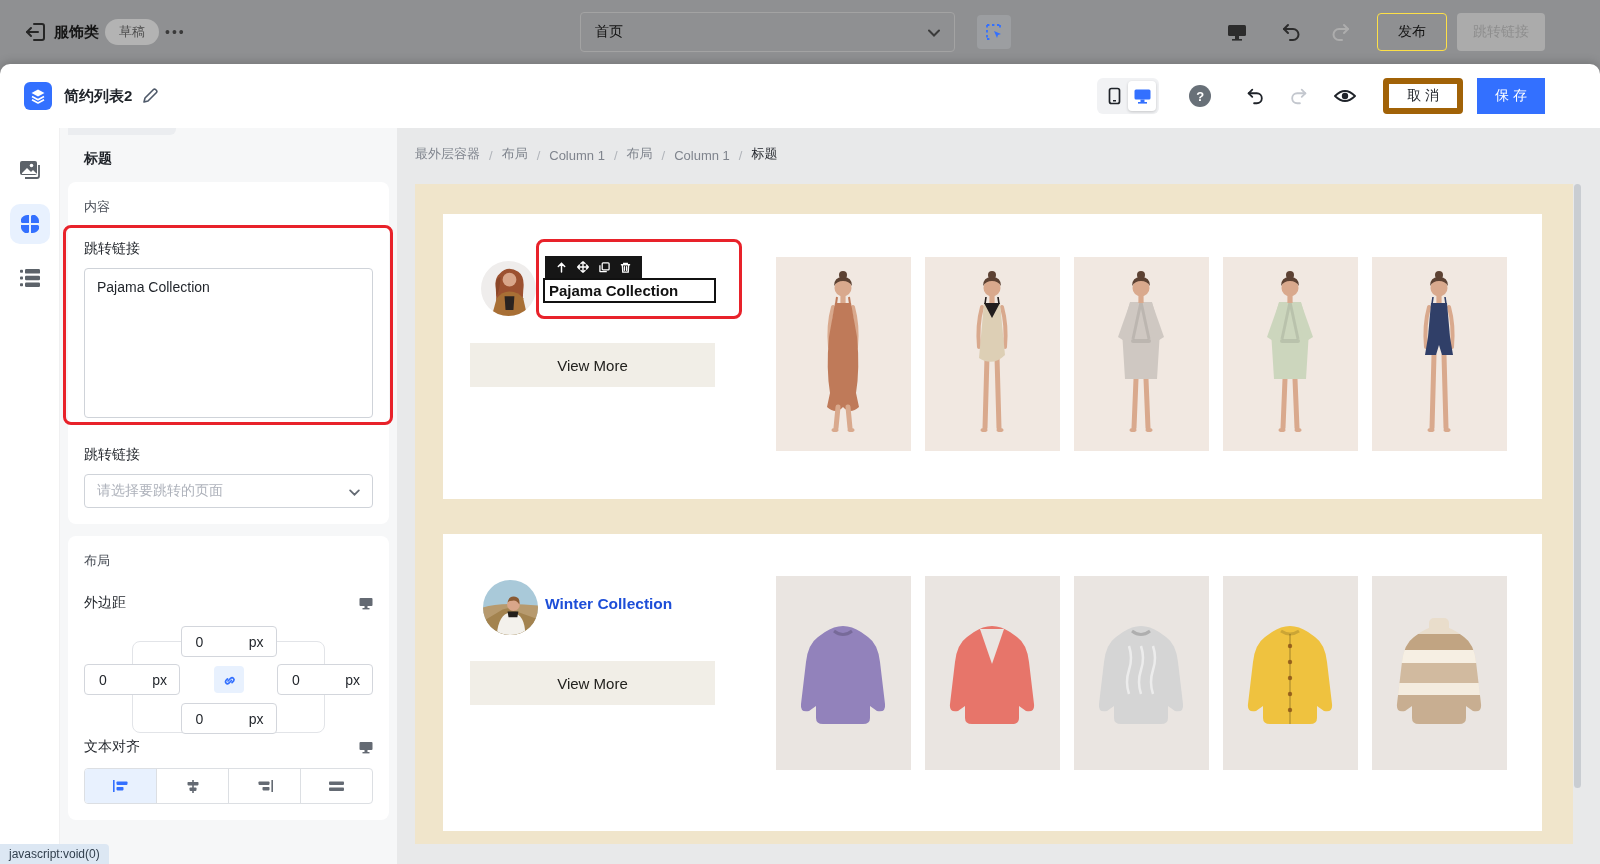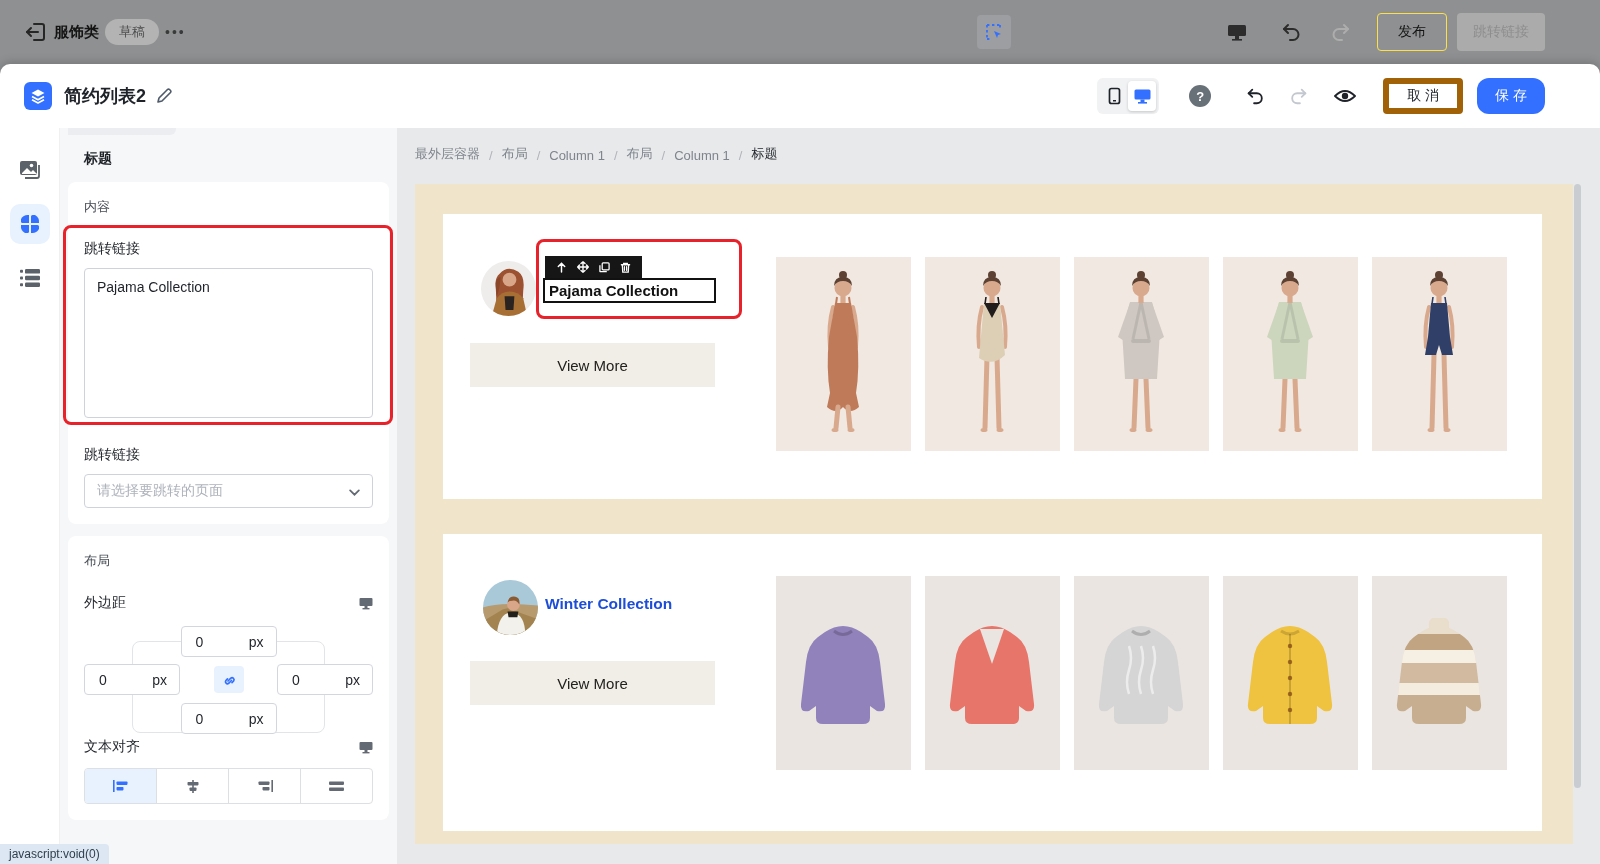--- a/index.html
+++ b/index.html
@@ -23,32 +23,32 @@
   .btn-publish { margin-left:24px; height:38px; padding:0 20px; border:1px solid #fde047; border-radius:4px;
     background:transparent; font-size:14px; color:#141414; cursor:pointer; }
   .btn-savedraft { margin-left:10px; height:38px; padding:0 16px; border:none; border-radius:4px;
     background:#ababab; font-size:14px; color:#8e8e8e; cursor:default; }
 
   
   .sheet { position:absolute; top:64px; left:0; right:0; bottom:0; background:#fff;
     border-radius:10px 10px 0 0; overflow:hidden; box-shadow:0 -2px 10px rgba(0,0,0,.18); }
   .ed-header { height:64px; display:flex; align-items:center; padding:0 55px 0 24px; }
   .logo-badge { width:28px; height:28px; border-radius:6px; background:#3370ff; display:flex; align-items:center; justify-content:center; }
-  .ed-title { margin-left:12px; font-size:18px; font-weight:600; color:#1f2329; }
+  .ed-title { margin-left:12px; font-size:15px; font-weight:600; color:#1f2329; }
   .ed-pencil { margin-left:10px; cursor:pointer; display:flex; }
   .ed-right { margin-left:auto; display:flex; align-items:center; }
   .dev-toggle { display:flex; background:#f1f2f4; border-radius:6px; padding:3px; }
   .dev-cell { width:28px; height:30px; display:flex; align-items:center; justify-content:center; border-radius:4px; cursor:pointer; }
   .dev-cell.active { background:#fff; box-shadow:0 1px 3px rgba(0,0,0,.18); }
   .hd-icon { width:24px; height:24px; display:flex; align-items:center; justify-content:center; cursor:pointer; }
   .help-circle { width:22px; height:22px; border-radius:50%; background:#687078; color:#fff; font-size:13px; font-weight:700;
     display:flex; align-items:center; justify-content:center; margin-left:30px; cursor:pointer; }
   .btn-cancel { margin-left:26px; height:36px; padding:0 18px; background:#fff; border:6px solid #a16207; border-radius:4px;
     font-size:14px; color:#1f2329; cursor:pointer; }
-  .btn-save { margin-left:14px; height:36px; padding:0 18px; background:#3370ff; border:none; border-radius:12px;
+  .btn-save { margin-left:14px; height:36px; padding:0 18px; background:#3370ff; border:none; border-radius:0;
     font-size:14px; color:#fff; cursor:pointer; }
 
   .ed-body { position:absolute; top:64px; left:0; right:0; bottom:0; display:flex; }
 
   
   .rail { width:60px; border-right:1px solid #f0f0f1; display:flex; flex-direction:column; align-items:center;
     padding-top:22px; gap:14px; background:#fff; }
   .rail-btn { width:40px; height:40px; border-radius:10px; display:flex; align-items:center; justify-content:center; cursor:pointer; }
   .rail-btn.active { background:#e8f1fe; }
 
@@ -127,20 +127,28 @@
       <svg width="24" height="24" viewBox="0 0 24 24" fill="none" stroke="#262626" stroke-width="2" stroke-linecap="round" stroke-linejoin="round">
         <path d="M10 4 h8 q2 0 2 2 v12 q0 2 -2 2 h-8"></path>
           <path d="M14 12 H3"></path>
           <path d="M7 8 l-4 4 4 4"></path>
       </svg>
     </div>
     <span class="tb-site">服饰类</span>
     <span class="tb-badge">草稿</span>
     <span class="tb-more">•••</span>
   </div>
+  <div class="tb-pagesel">
+    <span>首页</span>
+    <span class="caret">
+      <svg width="12" height="8" viewBox="0 0 12 8">
+          <path d="M1 1.5 L6 6.5 L11 1.5" fill="none" stroke="#3a3a3a" stroke-width="2" stroke-linecap="round"></path>
+        </svg>
+    </span>
+  </div>
   <div class="tb-selecttool">
     <svg width="20" height="20" viewBox="0 0 20 20" fill="none" stroke="#3370ff" stroke-width="1.8">
       <path d="M3 3 h3 M8 3 h3 M13 3 h3 M3 3 v3 M3 8 v3 M3 13 v3 M3 17 h3 M16 3 v3" stroke-dasharray="2.4 1.6"></path>
       <path d="M10 9 l7 3 -3 1 -1 3 -3 -7 Z" fill="#3370ff" stroke="none"></path>
     </svg>
   </div>
   <div class="tb-right">
     <div class="tb-icon">
       <svg width="22" height="20" viewBox="0 0 22 20">
           <rect x="2" y="3" width="18" height="11" rx="1.5" fill="#2c2c2c"></rect>

